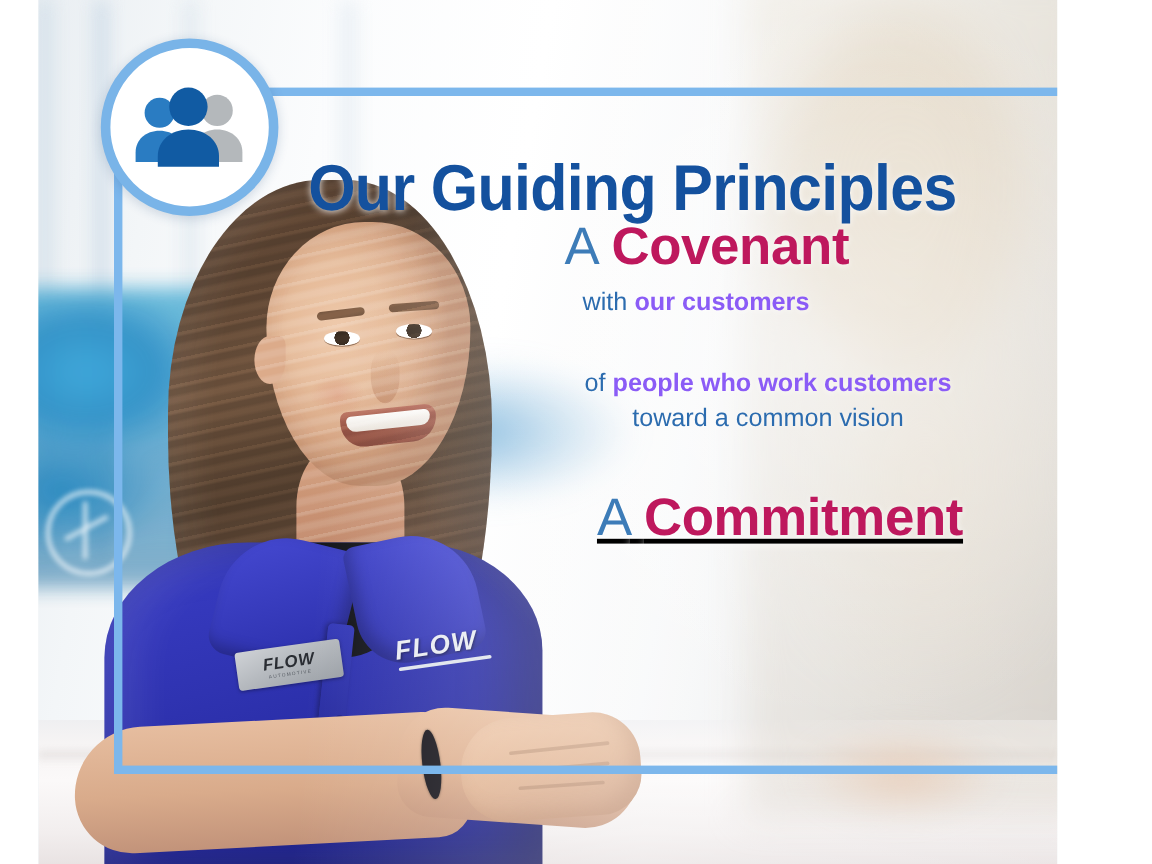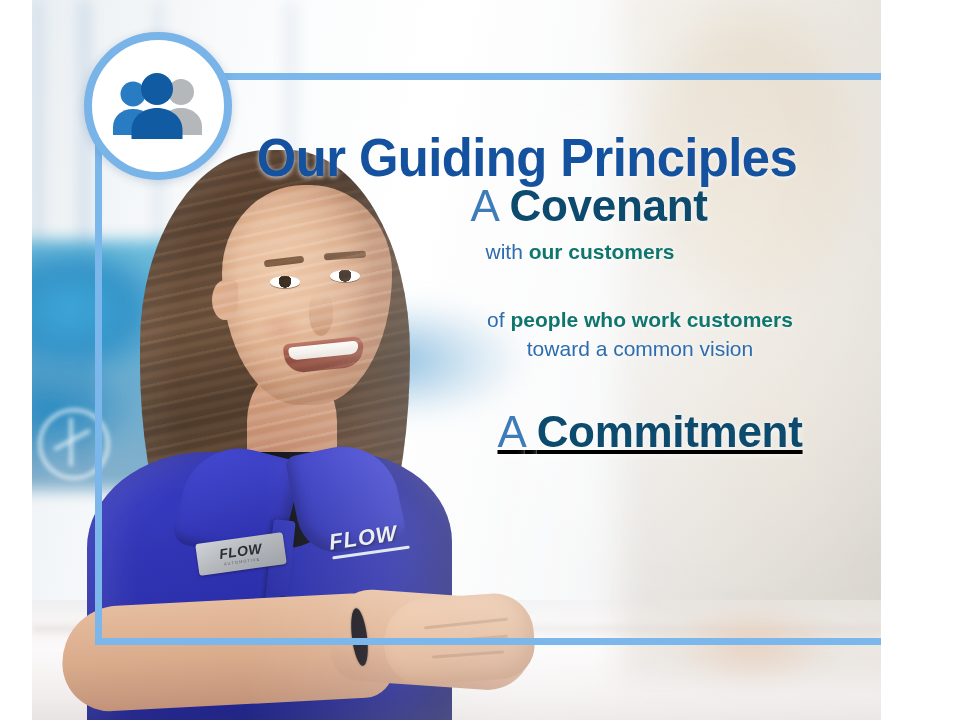--- a/index.html
+++ b/index.html
@@ -368,33 +368,33 @@
     white-space: nowrap;
     text-shadow: 0 1px 6px rgba(255,255,255,.8);
   }
   .p-article {
     font-weight: 400;
     color: #3d7cb8;
     letter-spacing: 0px;
   }
   .p-word {
     font-weight: 700;
-    color: #0c4a6e;
+    color: #be185d;
     letter-spacing: -.3px;
   }
   .p-sub {
     font-family: "Liberation Sans", sans-serif;
     font-size: 21px;
     line-height: 1.38;
     color: #2c6caf;
     font-weight: 400;
     margin-top: 8px;
     text-shadow: 0 1px 5px rgba(255,255,255,.8);
   }
-  .p-sub b { font-weight: 700; color: #0f766e; }
+  .p-sub b { font-weight: 700; color: #8b5cf6; }
 
   
   .pr-1 { margin-top: 0px;  padding-right: 66px; }
   .pr-1 .p-sub { padding-right: 18px; }
   .pr-2 { margin-top: 40px; padding-right: 4px; }
   .pr-2 .p-sub { padding-left: 40px; }
   .pr-3 { margin-top: 44px; padding-left: 56px; text-decoration: underline; }
   .pr-3 .p-sub { padding-left: 80px; }
 </style>
 </head>

